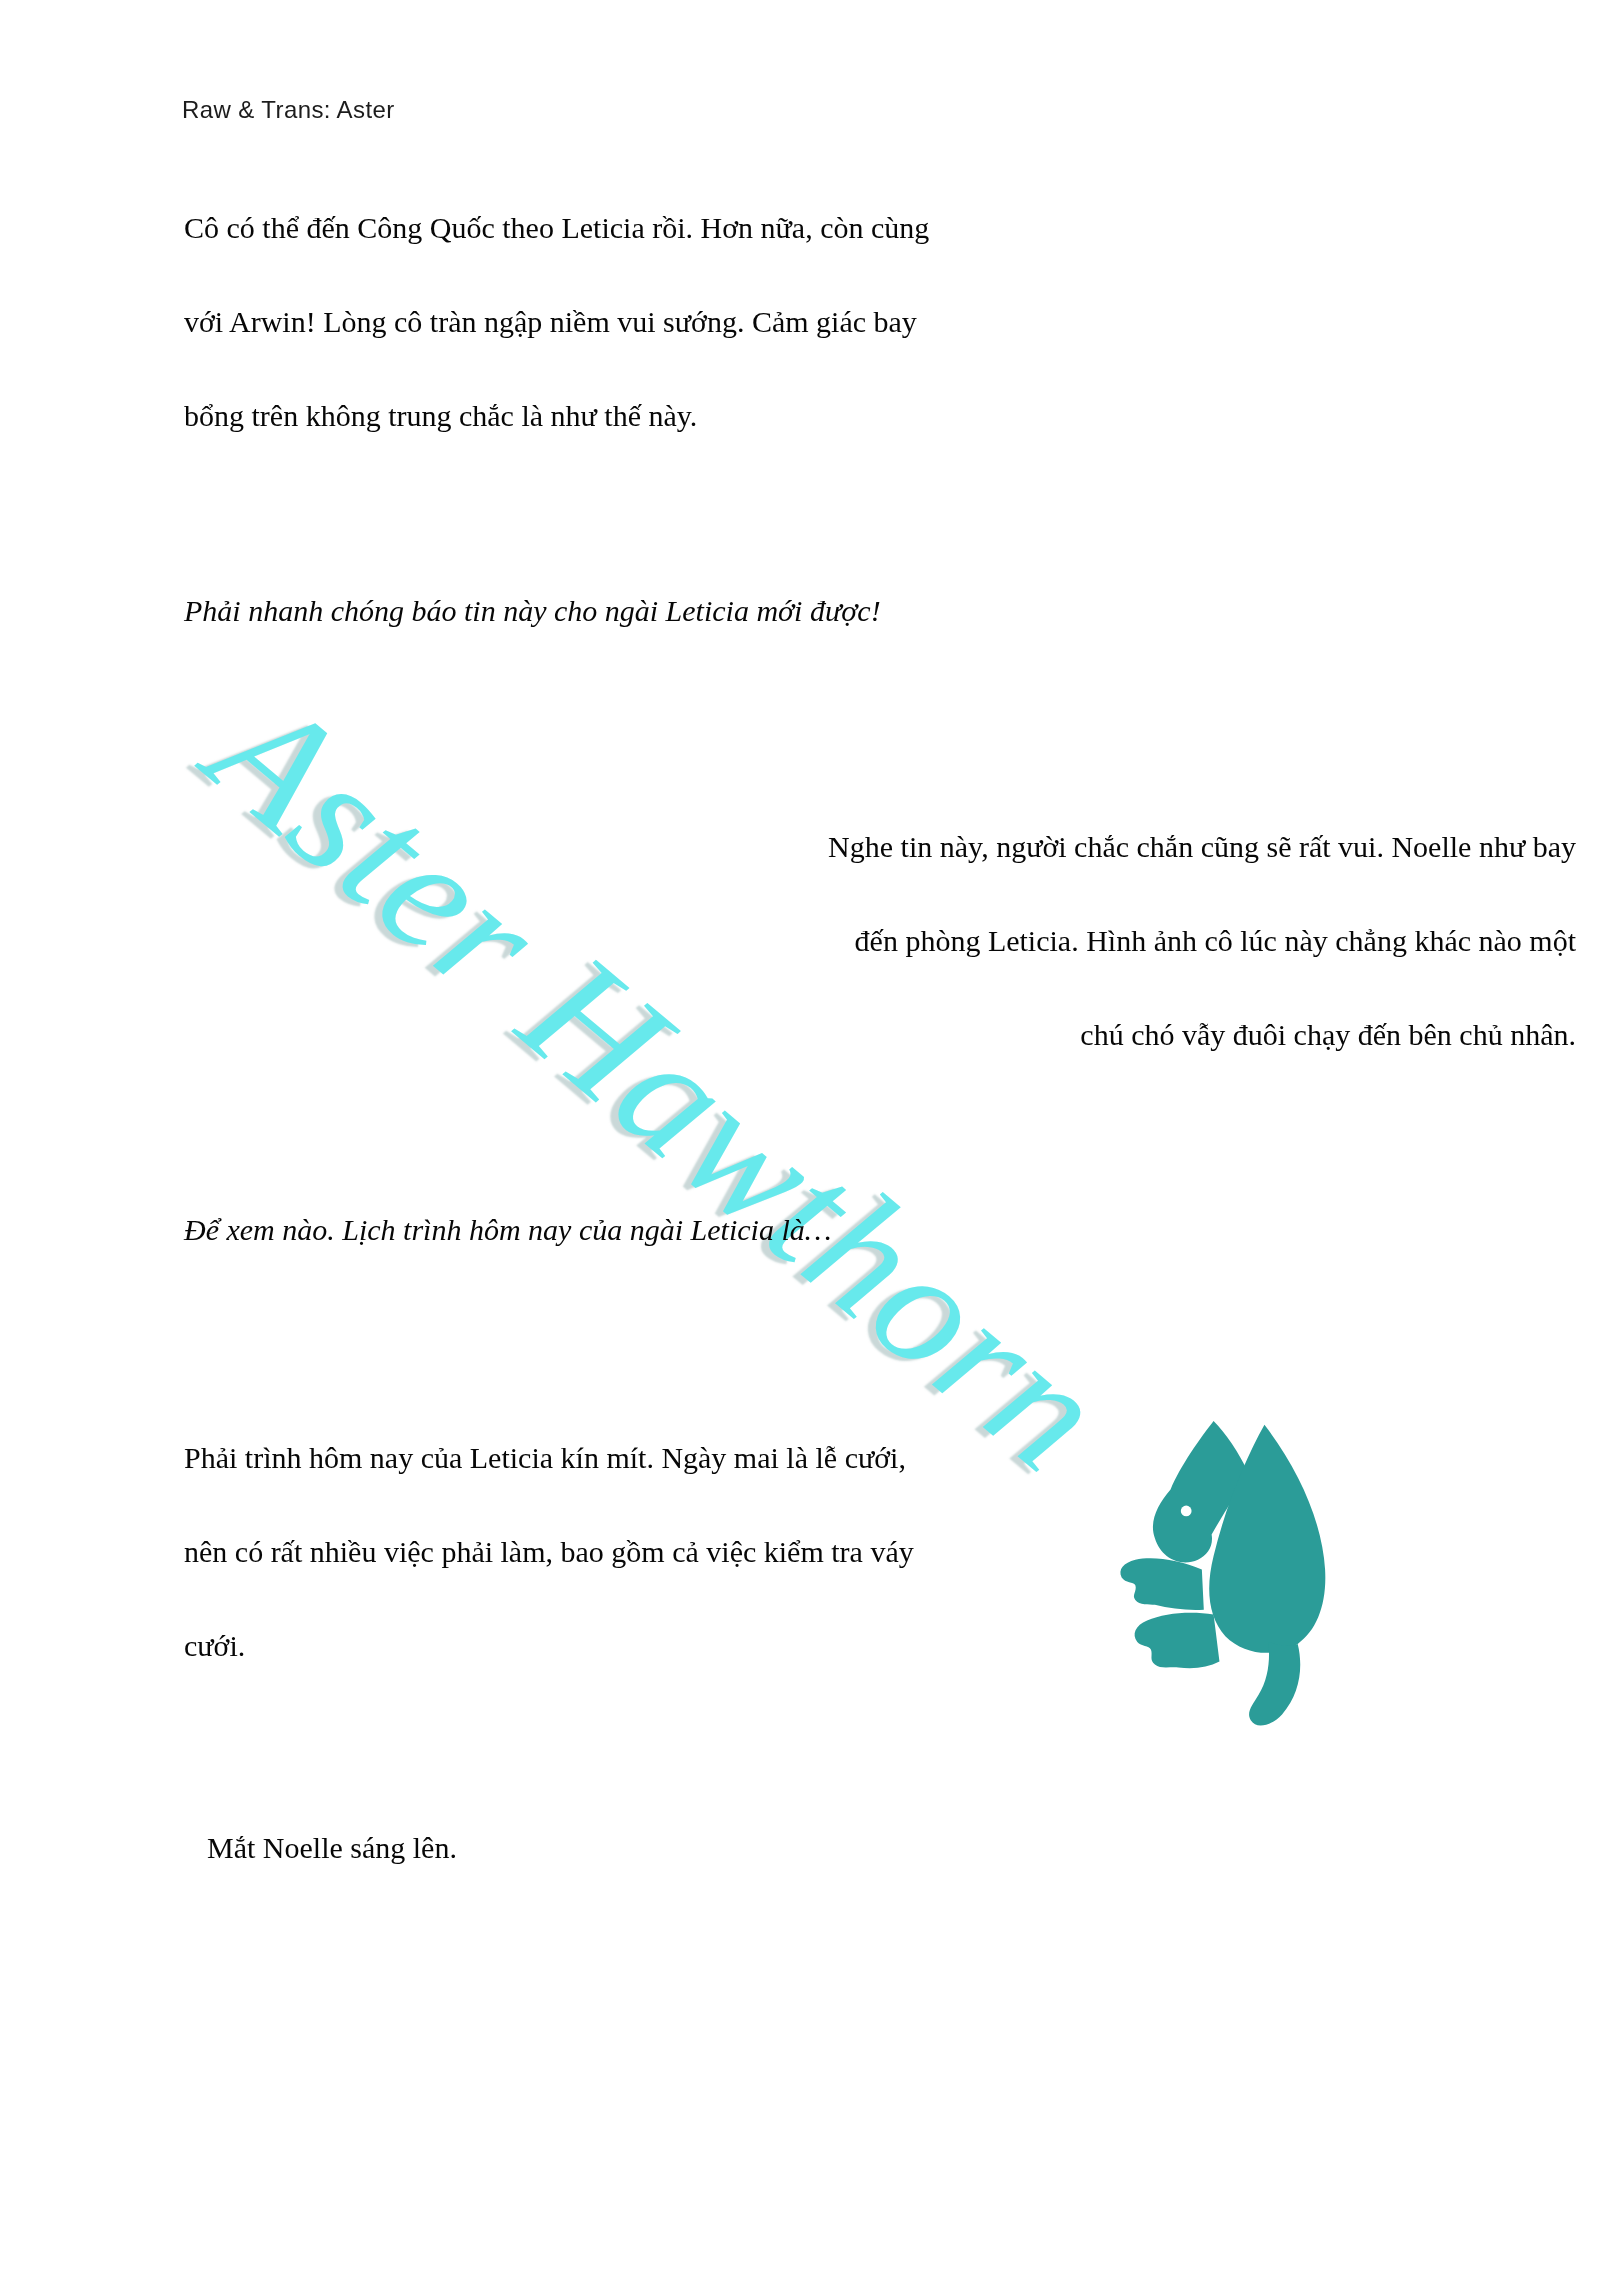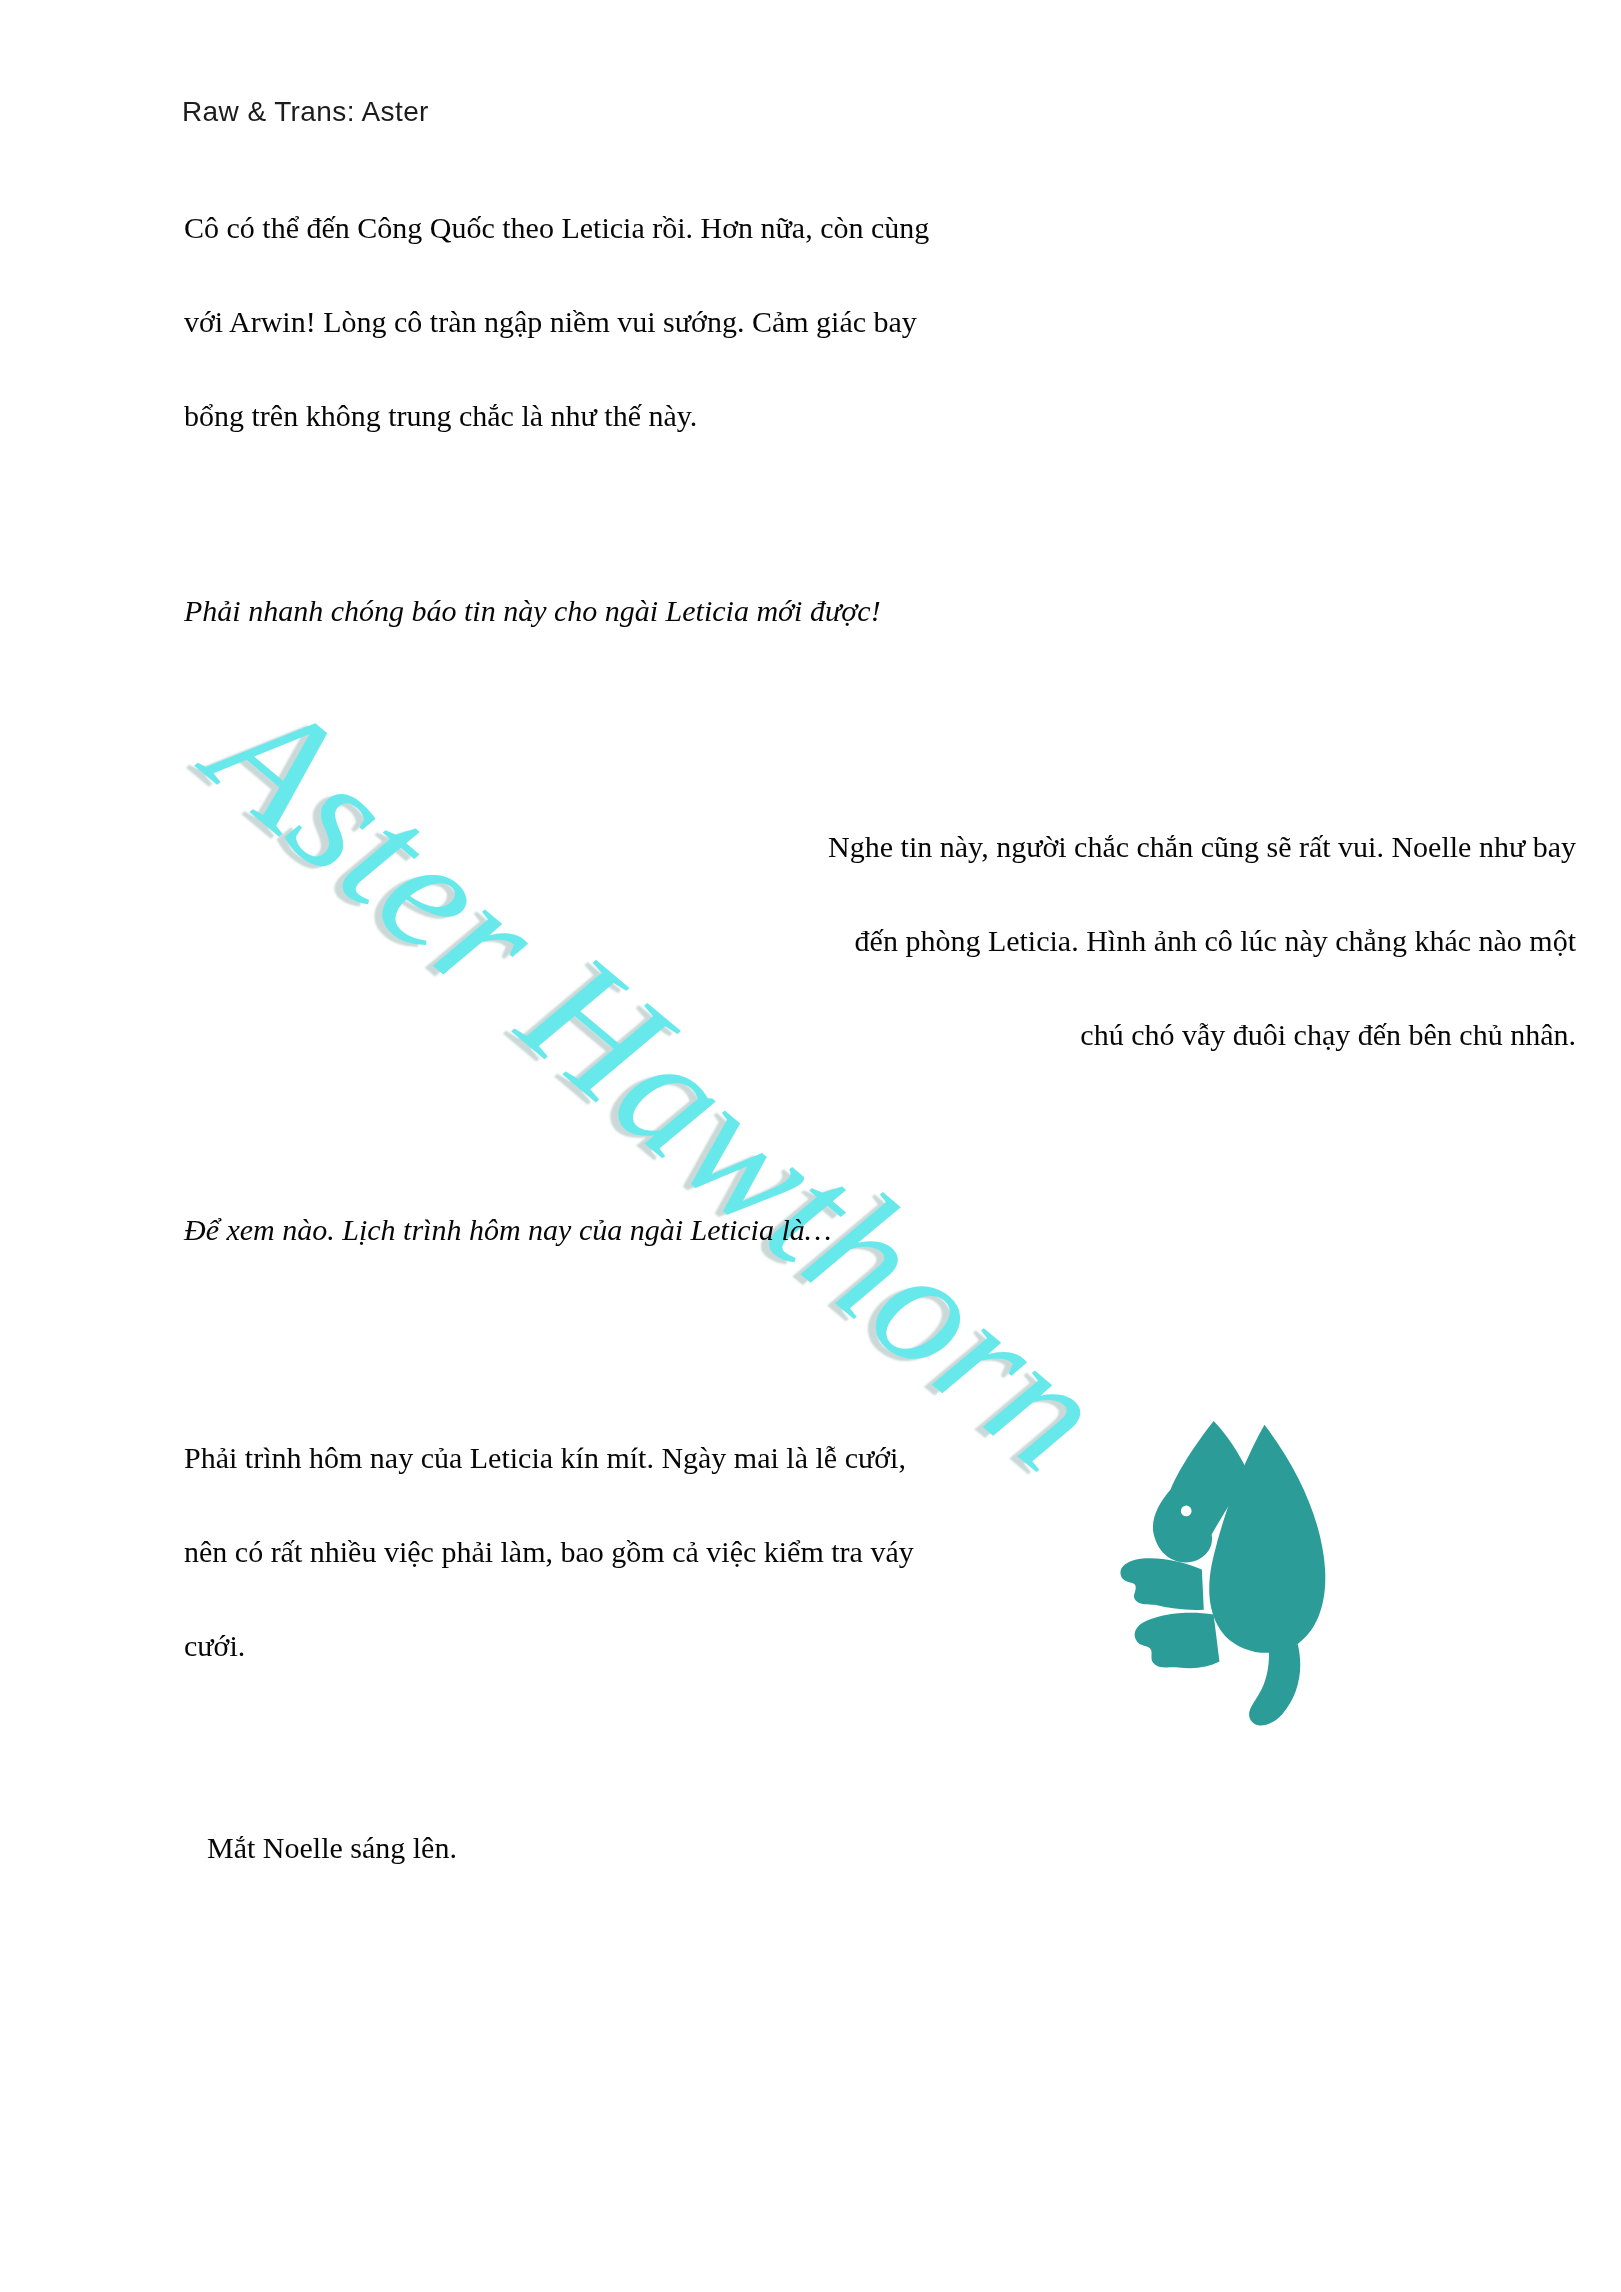--- a/index.html
+++ b/index.html
@@ -6,21 +6,21 @@
   .page {
     position:relative;
     width:1621px; height:2293px;
     background:#ffffff;
     overflow:hidden;
     font-family:"Liberation Serif","DejaVu Serif",serif;
   }
   .credit {
     position:absolute; left:182px; top:96px;
     font-family:"Liberation Sans","DejaVu Sans",sans-serif;
-    font-size:28px; color:#1c1c1c; letter-spacing:0.4px;
+    font-size:24px; color:#1c1c1c; letter-spacing:0.4px;
   }
   .para {
     position:absolute; left:184px; width:1392px;
     font-size:30px; line-height:94px; color:#070707;
     white-space:pre-line;
   }
   .para.italic { font-style:italic; }
   .watermark {
     position:absolute; left:299px; top:655px;
     transform:rotate(40deg); transform-origin:0 0;

